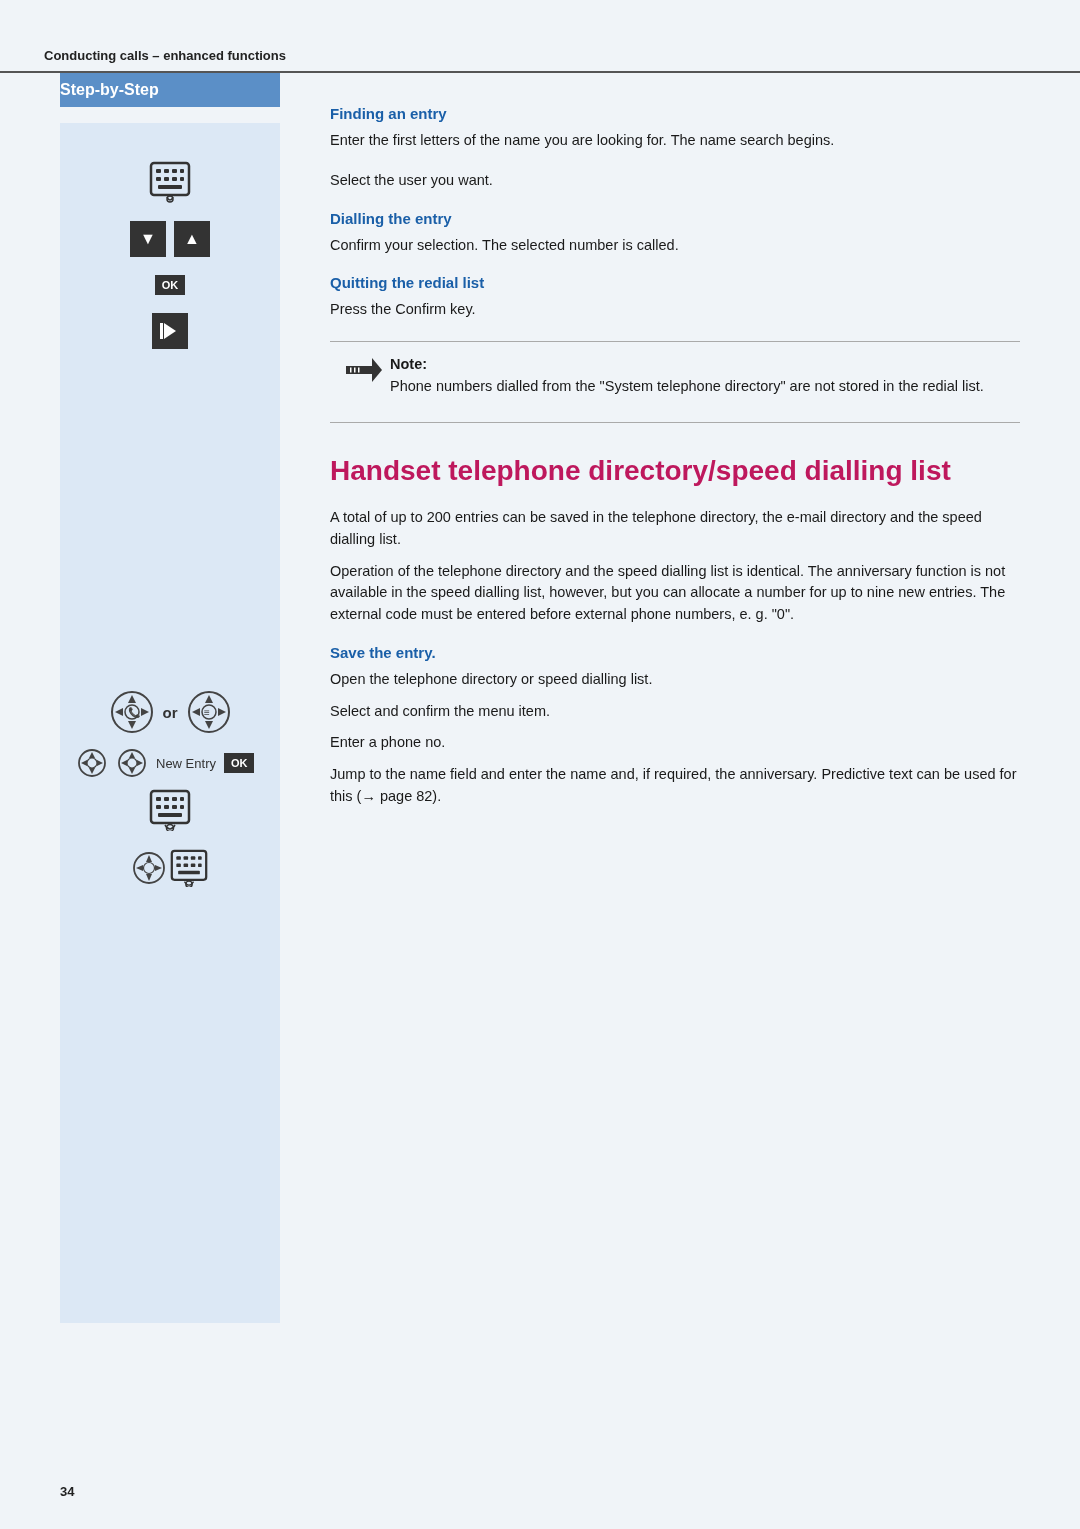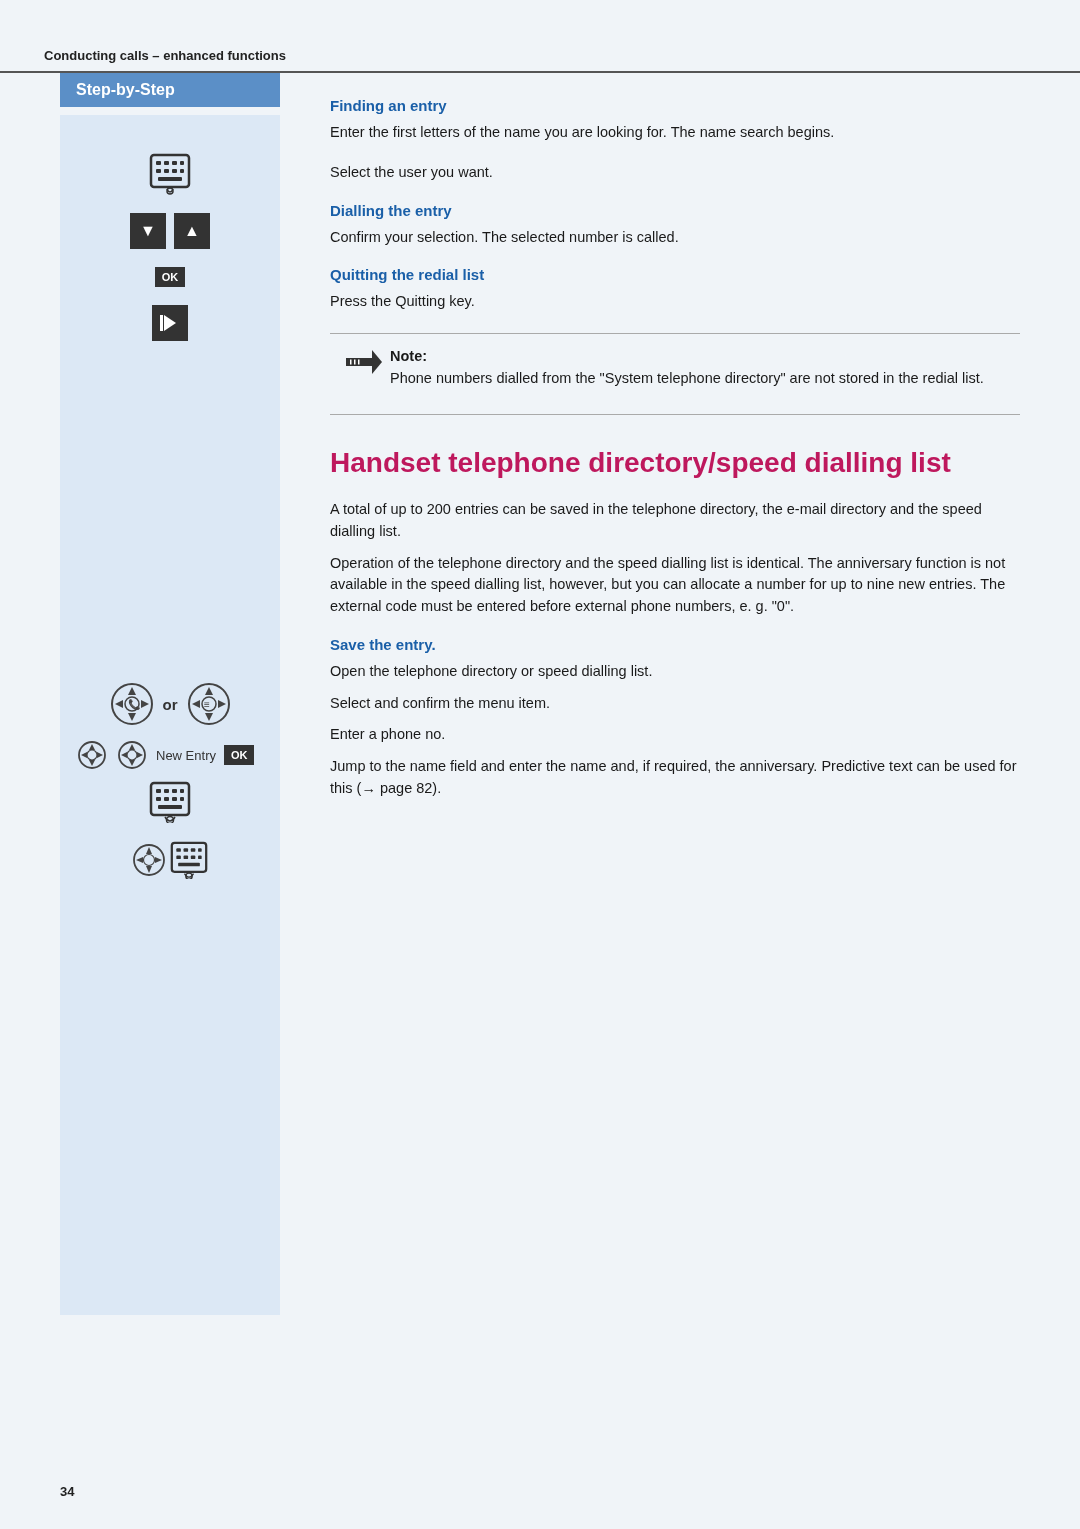--- a/index.html
+++ b/index.html
@@ -49,22 +49,22 @@
       min-width: 240px;
       padding-right: 20px;
       padding-top: 0;
     }
 
     .step-by-step-banner {
       background: #5b8fc7;
       color: white;
       font-weight: bold;
       font-size: 16px;
-      padding: 8px 16px;
-      margin-bottom: 8px;
+      padding: 8px 0;
+      margin-bottom: 16px;
       display: flex;
       align-items: center;
     }
 
     .sidebar-content {
       background: #dce8f5;
       padding: 20px 16px;
       min-height: 1200px;
     }
 
@@ -124,21 +124,21 @@
 
     .section-heading {
       color: #1a5fa8;
       font-weight: bold;
       font-size: 15px;
       margin-bottom: 8px;
       margin-top: 20px;
     }
 
     .section-heading:first-child {
-      margin-top: 4px;
+      margin-top: 12px;
     }
 
     p.body-text {
       font-size: 14.5px;
       line-height: 1.5;
       color: #1a1a1a;
       margin-bottom: 10px;
     }
 
     
@@ -364,21 +364,21 @@
     <div class="content">
 
       <h3 class="section-heading">Finding an entry</h3>
       <p class="body-text">Enter the first letters of the name you are looking for. The name search begins.</p>
       <p class="body-text mt-medium">Select the user you want.</p>
 
       <h3 class="section-heading mt-medium">Dialling the entry</h3>
       <p class="body-text">Confirm your selection. The selected number is called.</p>
 
       <h3 class="section-heading mt-medium">Quitting the redial list</h3>
-      <p class="body-text">Press the Quitting key.</p>
+      <p class="body-text">Press the Confirm key.</p>
 
       <div class="note-box">
         <div class="note-arrow">
           <svg width="36" height="24" viewBox="0 0 36 24" fill="none" xmlns="http://www.w3.org/2000/svg">
             <rect x="0" y="8" width="26" height="8" fill="#333"></rect>
             <polygon points="26,0 36,12 26,24" fill="#333"></polygon>
 
             <rect x="4" y="9.5" width="1.5" height="5" fill="white"></rect>
             <rect x="8" y="9.5" width="1.5" height="5" fill="white"></rect>
             <rect x="12" y="9.5" width="1.5" height="5" fill="white"></rect>

